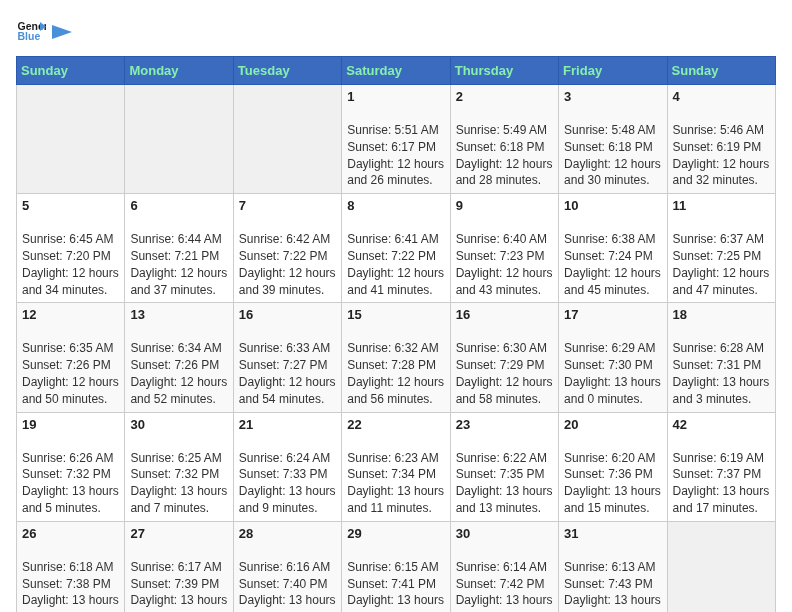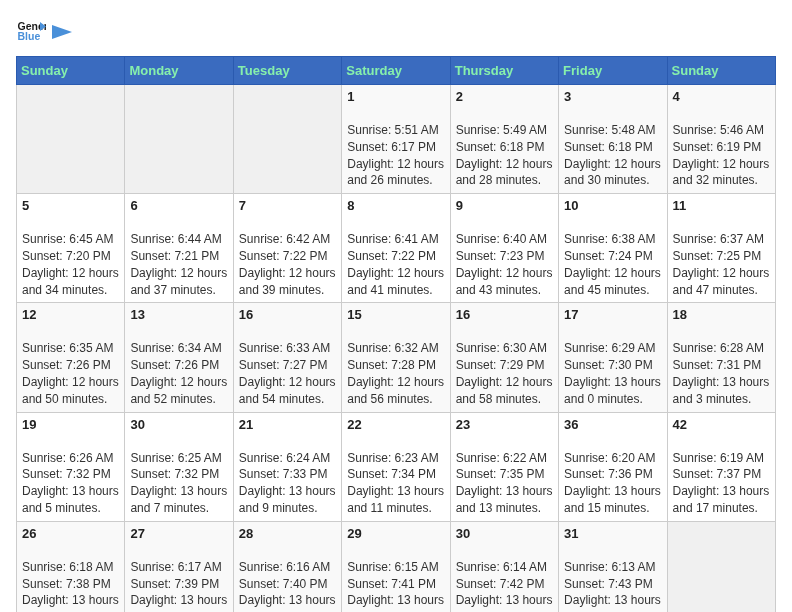--- a/index.html
+++ b/index.html
@@ -219,21 +219,21 @@
         </td>
         <td>
           <span class="day-number">22</span>
           <div class="day-content">Sunrise: 6:23 AM<br>Sunset: 7:34 PM<br>Daylight: 13 hours<br>and 11 minutes.</div>
         </td>
         <td>
           <span class="day-number">23</span>
           <div class="day-content">Sunrise: 6:22 AM<br>Sunset: 7:35 PM<br>Daylight: 13 hours<br>and 13 minutes.</div>
         </td>
         <td>
-          <span class="day-number">36</span>
+          <span class="day-number">20</span>
           <div class="day-content">Sunrise: 6:20 AM<br>Sunset: 7:36 PM<br>Daylight: 13 hours<br>and 15 minutes.</div>
         </td>
         <td>
           <span class="day-number">42</span>
           <div class="day-content">Sunrise: 6:19 AM<br>Sunset: 7:37 PM<br>Daylight: 13 hours<br>and 17 minutes.</div>
         </td>
       </tr>
       <tr>
         <td>
           <span class="day-number">26</span>

